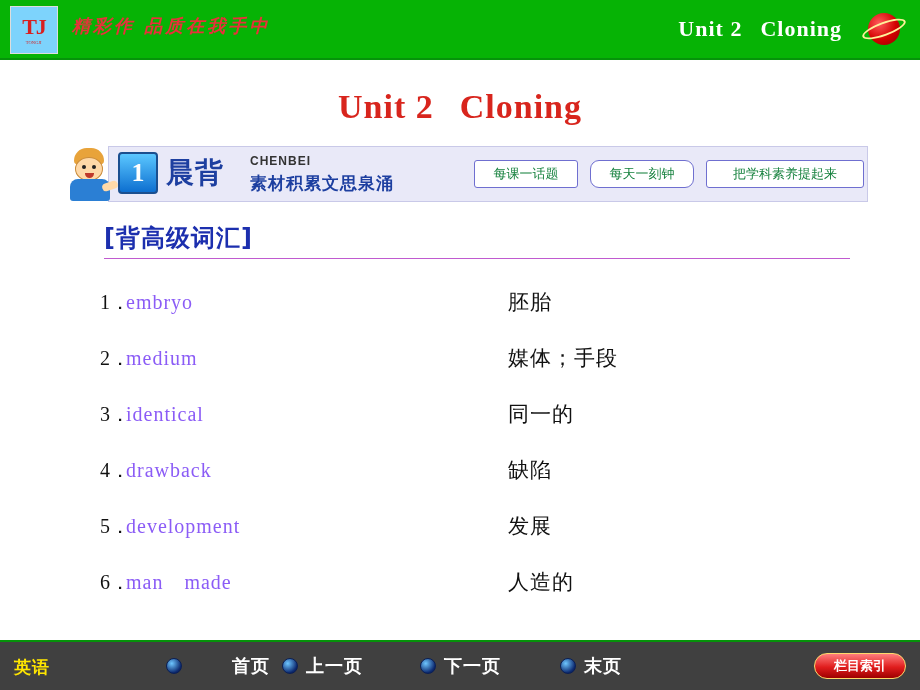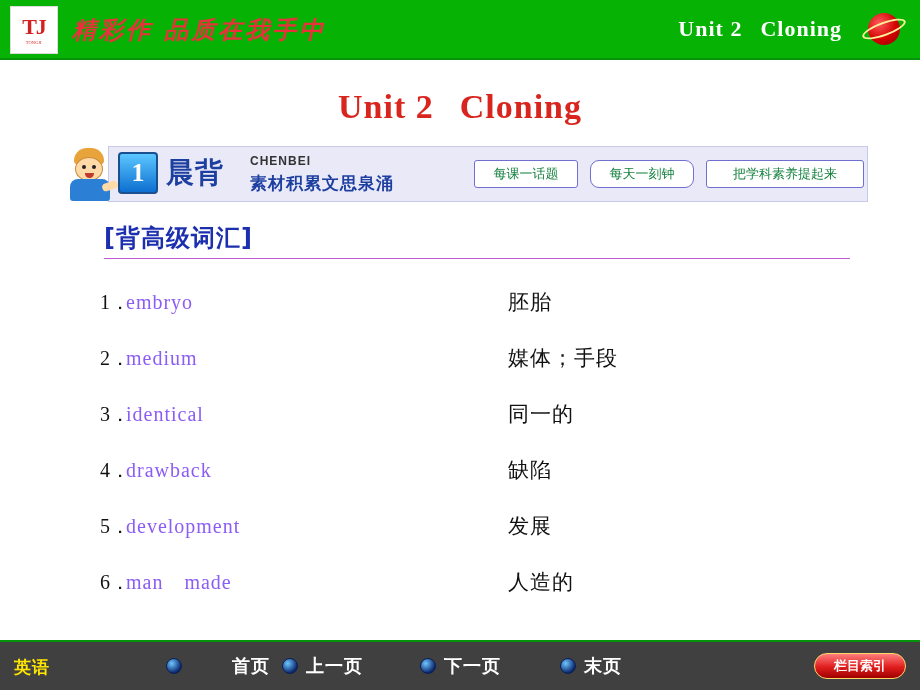--- a/index.html
+++ b/index.html
@@ -19,41 +19,41 @@
   
   .header {
     position: absolute; left: 0; top: 0;
     width: 920px; height: 60px;
     background: #06b305;
     border-bottom: 2px solid #05930a;
   }
   .logo-box {
     position: absolute; left: 10px; top: 6px;
     width: 48px; height: 48px;
-    background: #ffffff;
+    background: #7dd3fc;
     border: 1px solid #dddddd;
     display: flex; flex-direction: column;
     align-items: center; justify-content: center;
   }
   .logo-mark {
     font-family: "Liberation Serif", serif;
     font-size: 22px; font-weight: bold;
     color: #d81f1f;
     line-height: 1;
     letter-spacing: -1px;
   }
   .logo-sub {
     font-size: 5px; color: #d81f1f;
     margin-top: 2px; letter-spacing: 0px;
     transform: scale(0.9);
   }
   .brand-script {
     position: absolute; left: 72px; top: 14px;
     font-family: "DejaVu Serif", serif;
-    font-size: 24px; color: #e8313a;
+    font-size: 18px; color: #e8313a;
     font-style: italic; font-weight: bold;
     letter-spacing: 3px;
   }
   .header-title {
     position: absolute; right: 78px; top: 16px;
     font-family: "Liberation Serif", serif;
     font-size: 22px; font-weight: bold;
     color: #ffffff;
     letter-spacing: 1px;
   }

